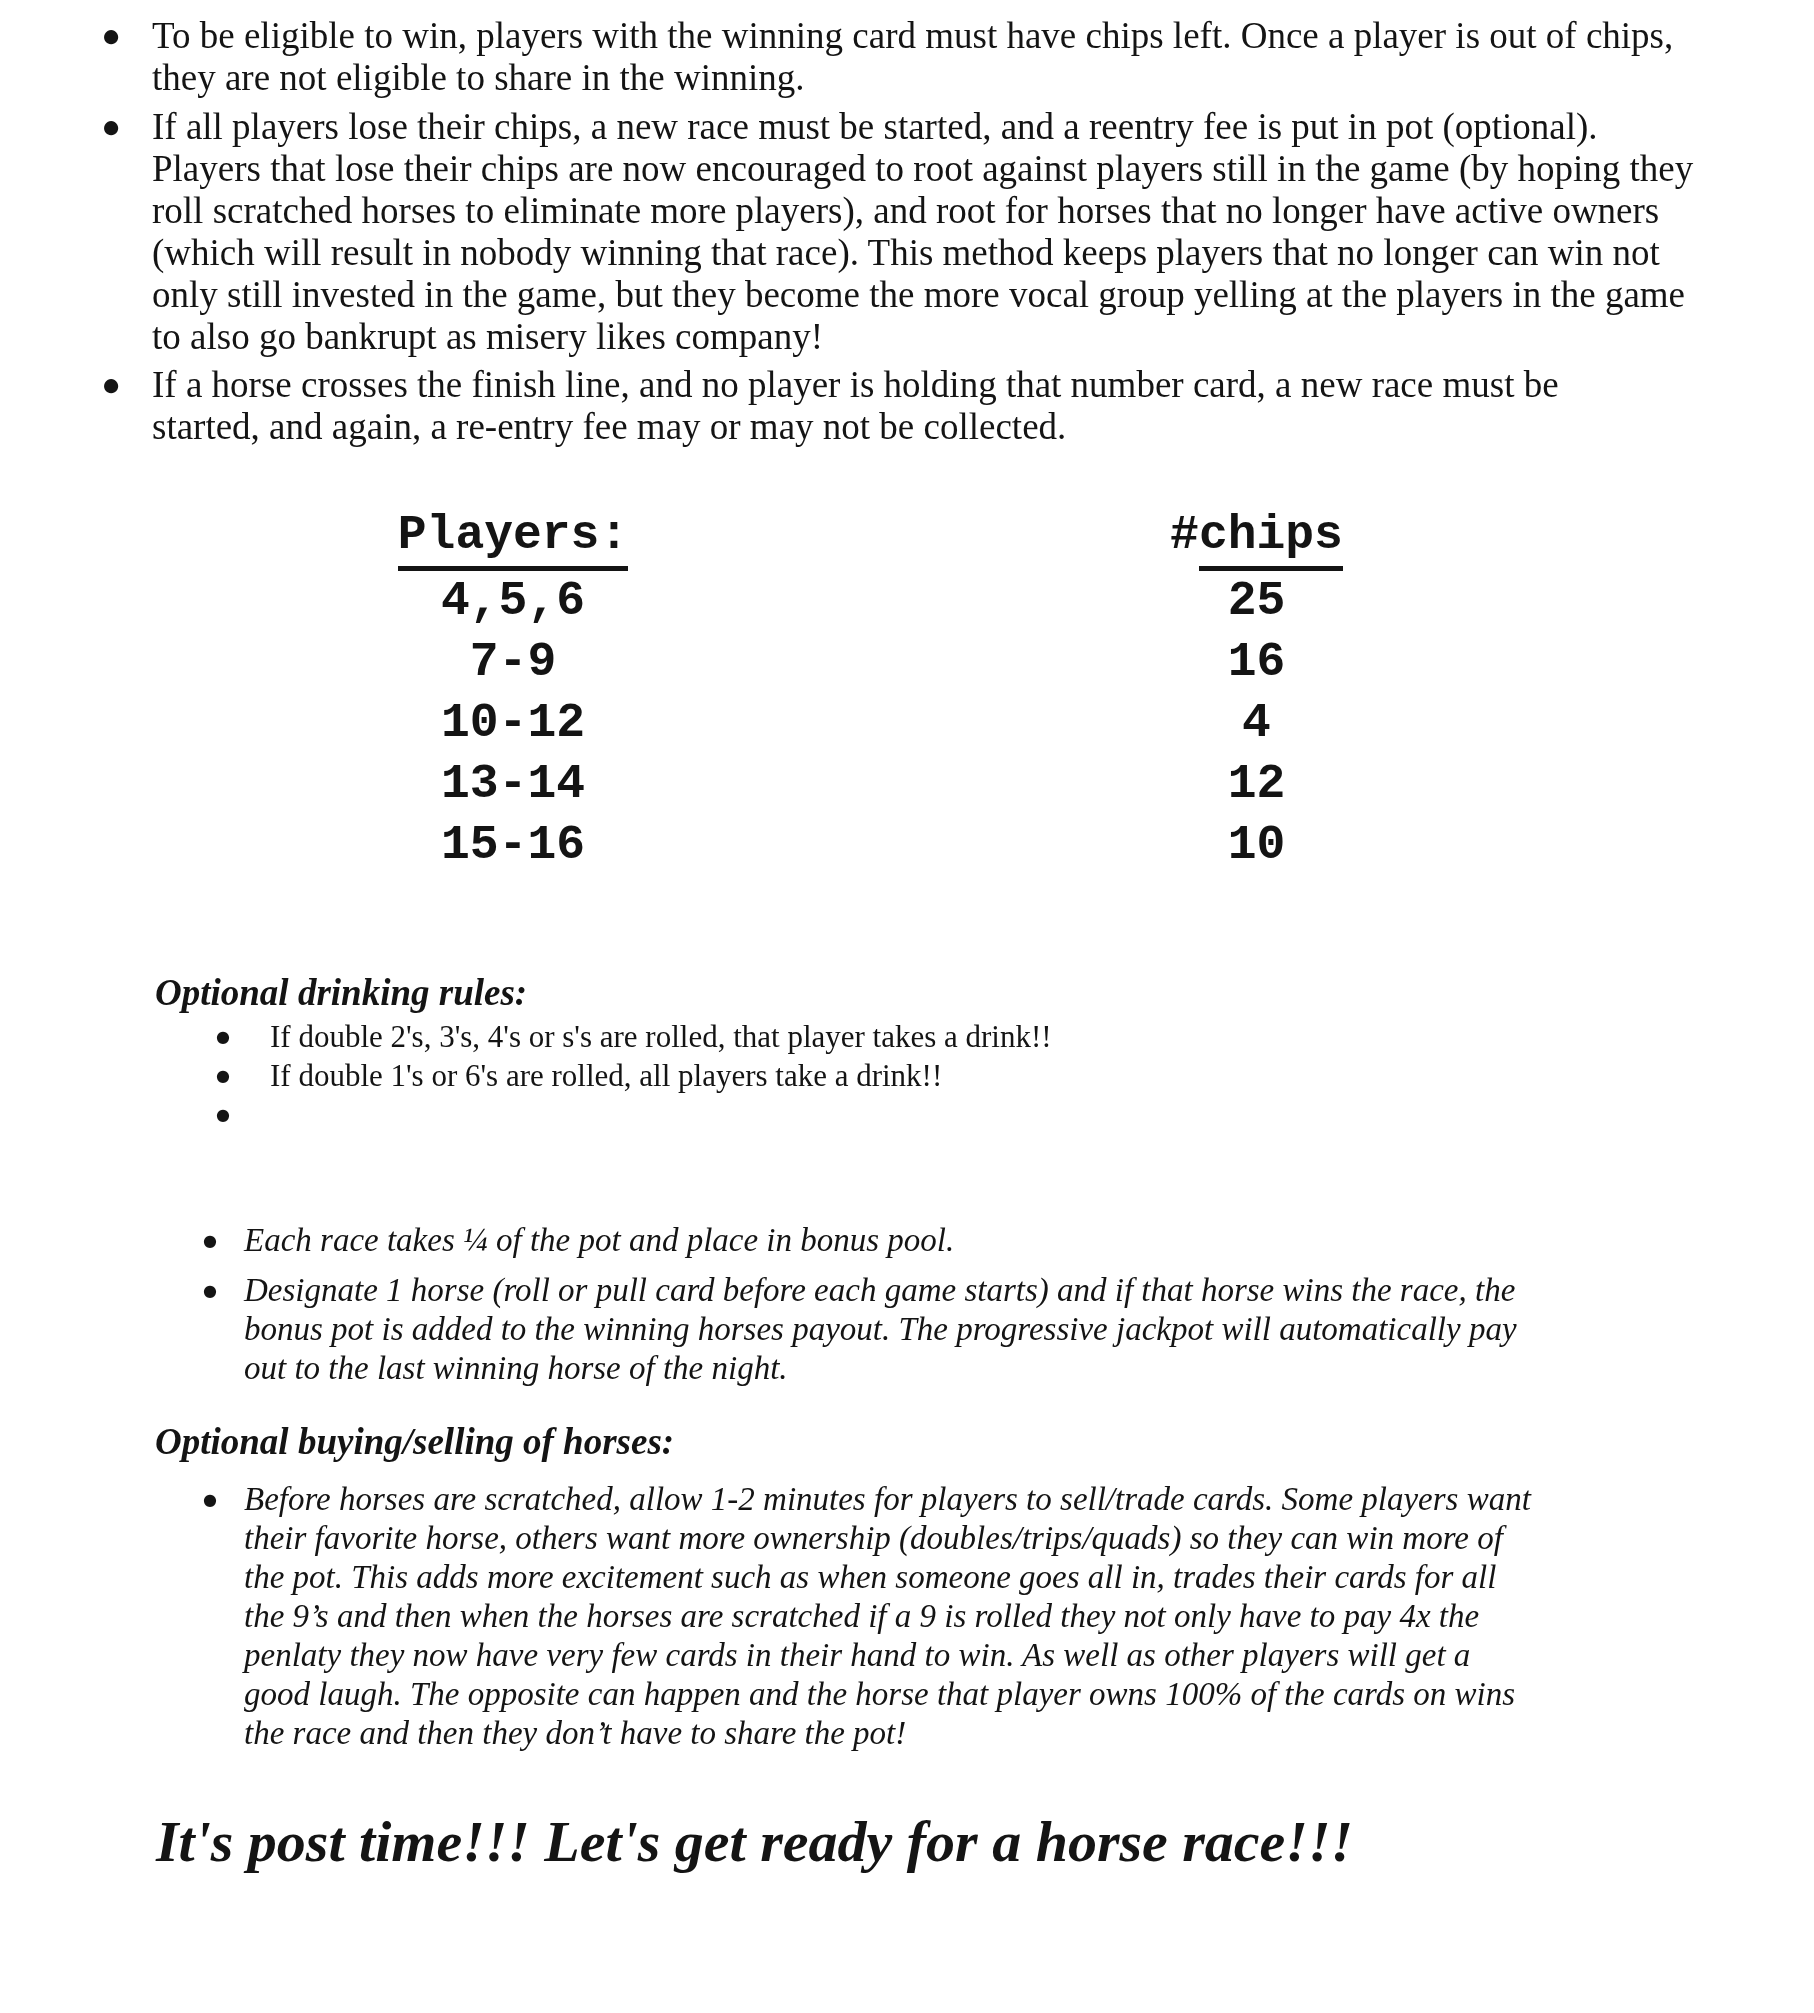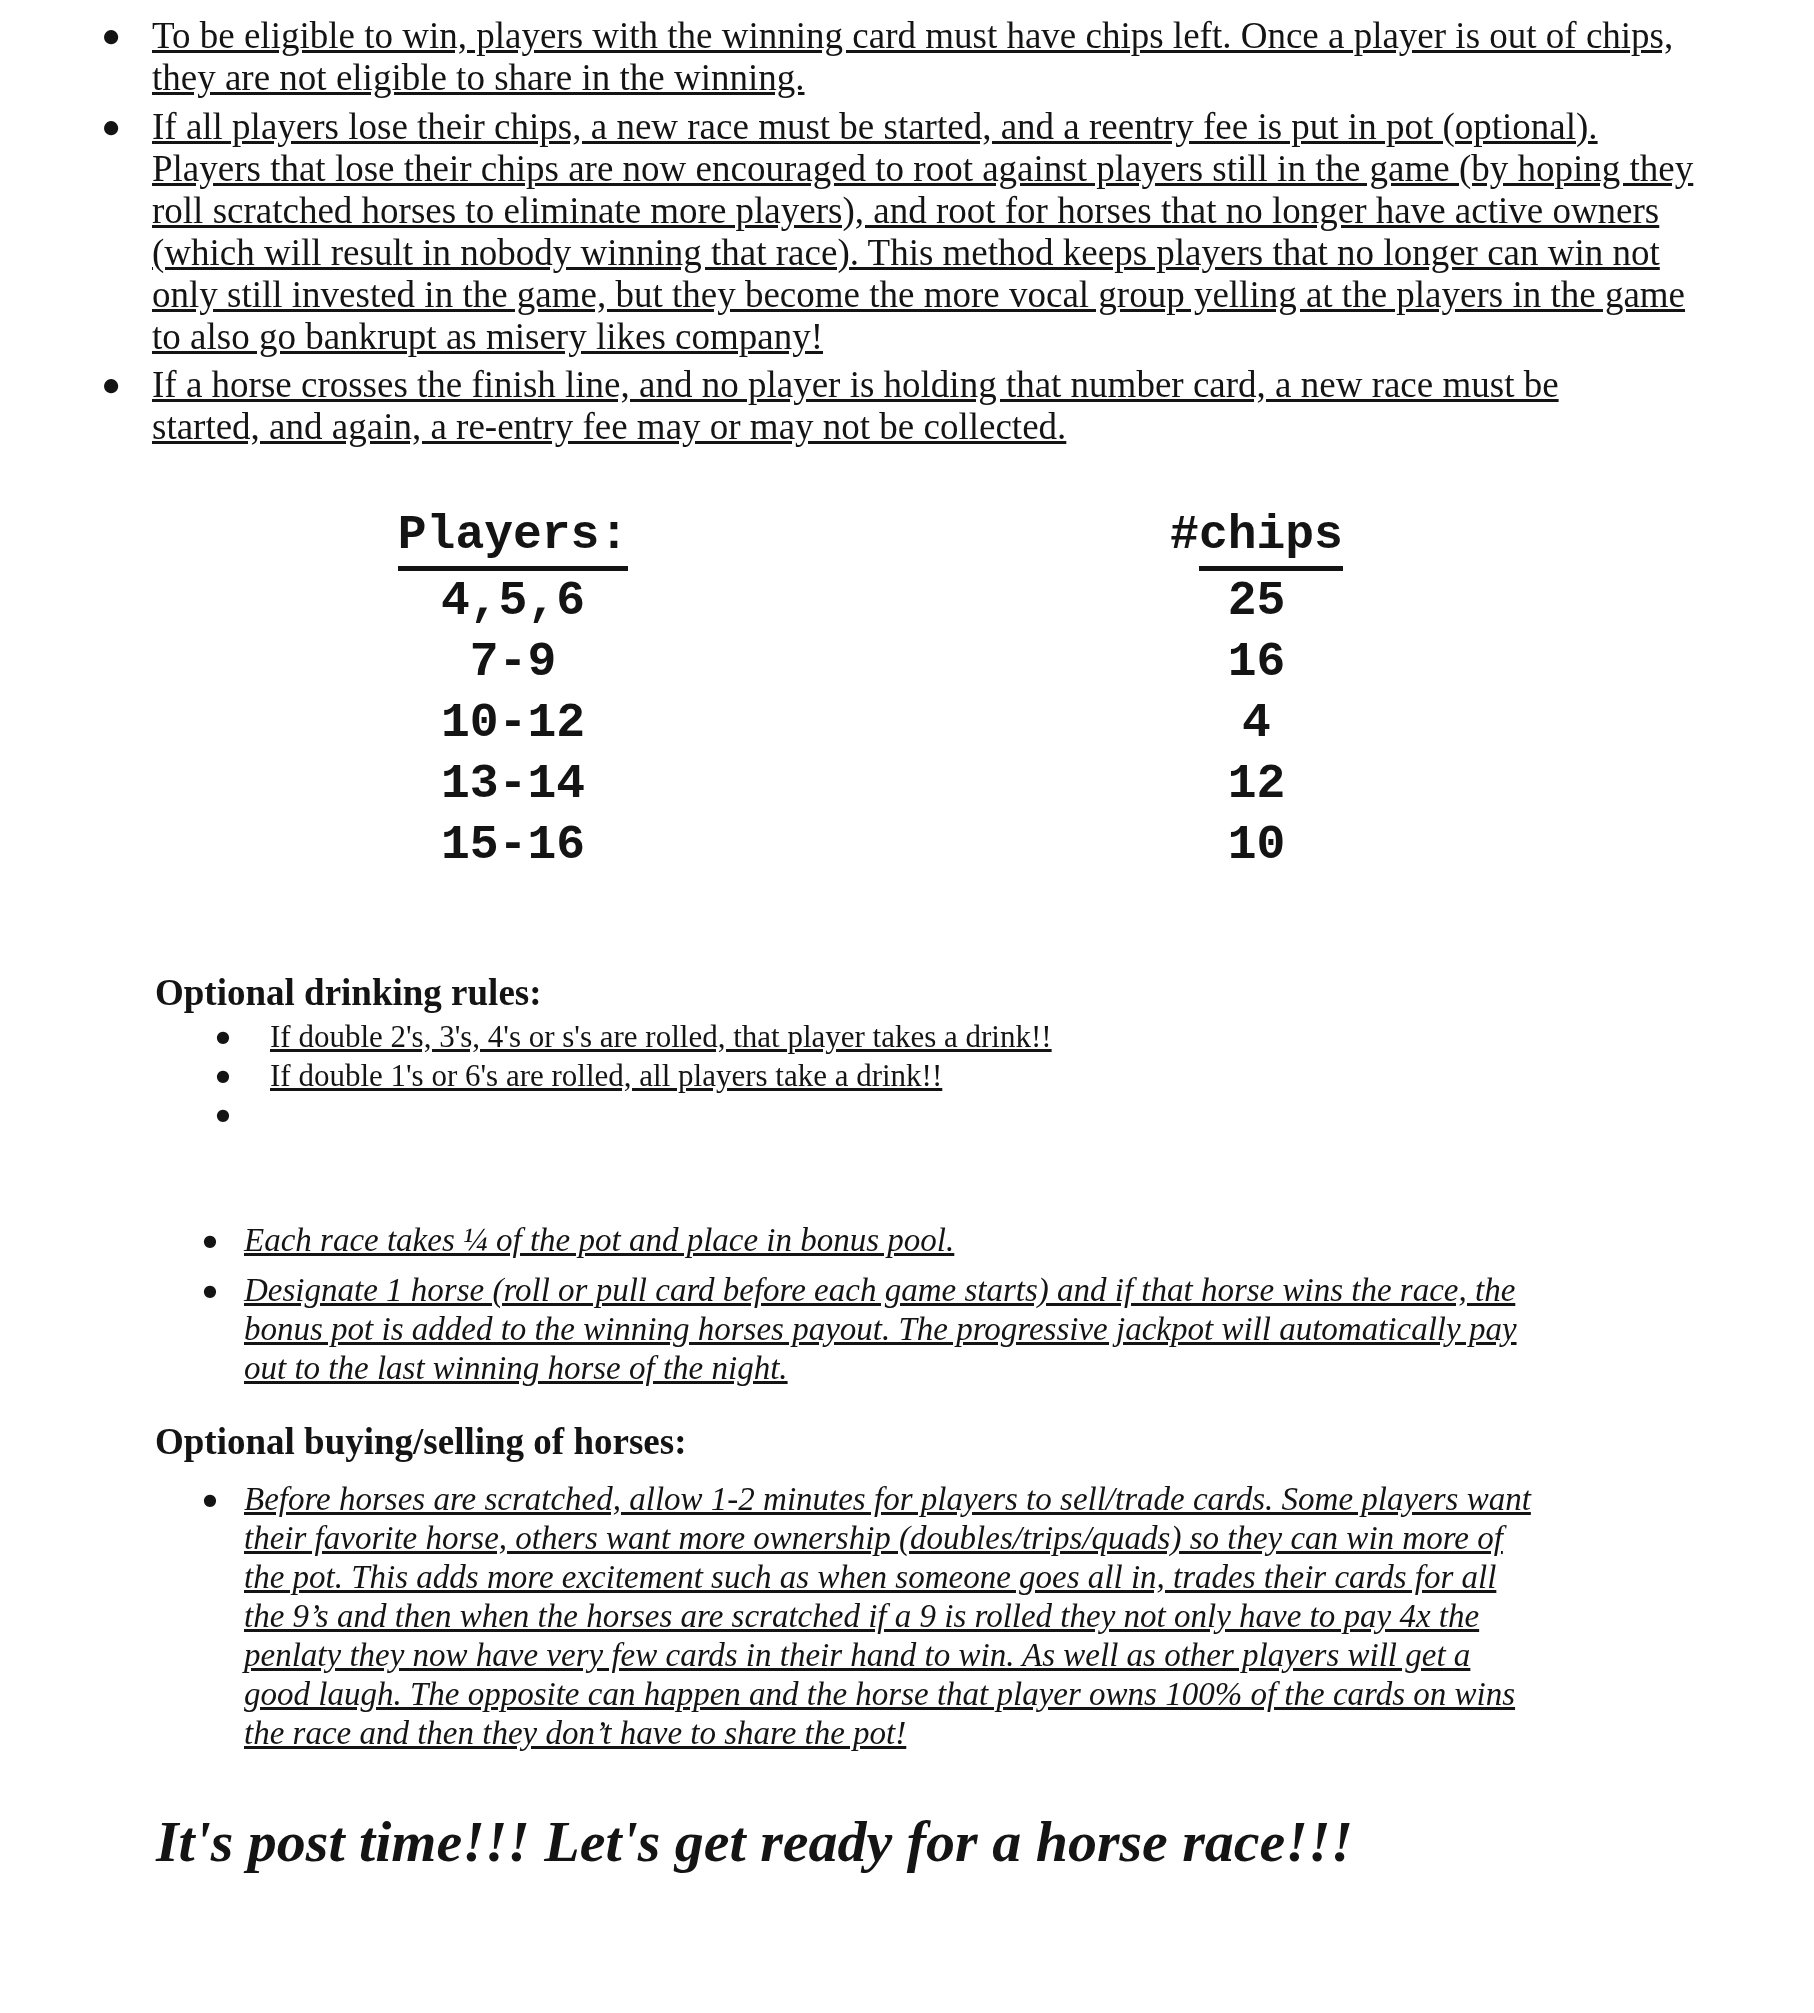--- a/index.html
+++ b/index.html
@@ -5,21 +5,21 @@
   html, body { margin: 0; padding: 0; background: #ffffff; }
   #page {
     position: relative;
     width: 1814px;
     height: 2014px;
     background: #ffffff;
     color: #141414;
     font-family: "Liberation Serif", "DejaVu Serif", serif;
     overflow: hidden;
   }
-  .pre { white-space: pre-line; text-decoration: underline; }
+  .pre { white-space: pre-line; }
   .li { display: flex; align-items: flex-start; }
   .marker {
     flex: 0 0 auto;
     font-family: "DejaVu Sans", sans-serif;
     color: #141414;
   }
 
   
   .intro {
     position: absolute;
@@ -49,20 +49,21 @@
   }
 
   
   .h {
     position: absolute;
     left: 155px;
     margin: 0;
     font-size: 37px;
     line-height: 45px;
     font-weight: bold;
+    font-style: italic;
   }
   .h-drinking { top: 970px; }
   .h-jackpot  { top: 1173px; }
   .h-trading  { top: 1419px; }
 
   
   .sublist { position: absolute; left: 0; width: 1814px; }
   .list-drinking {
     top: 1017px;
     font-size: 31px;

